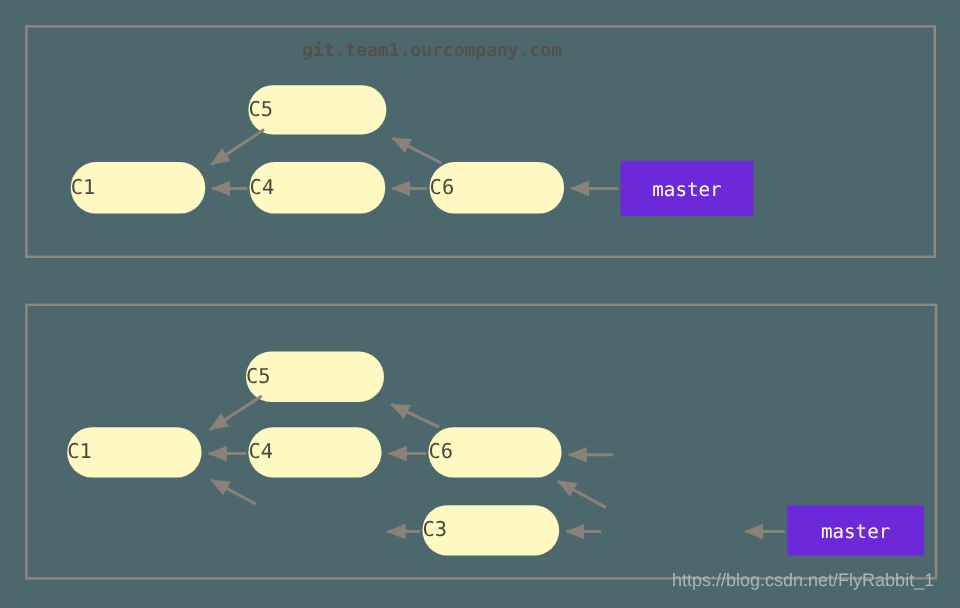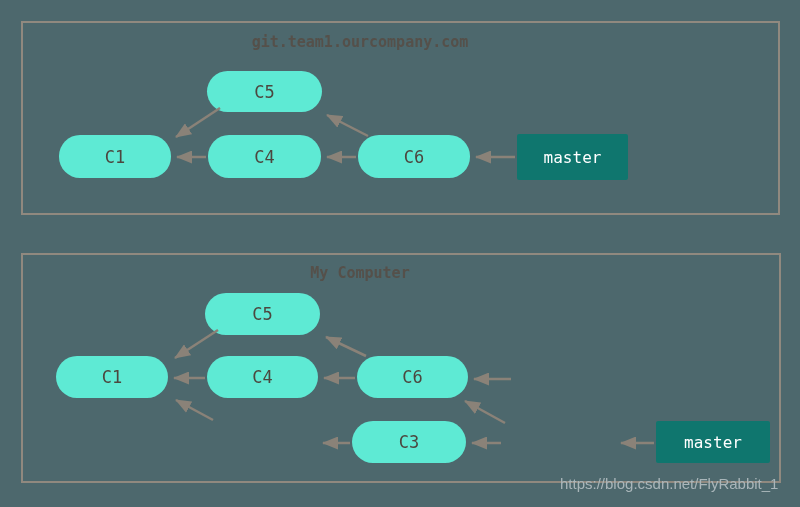--- a/index.html
+++ b/index.html
@@ -31,32 +31,31 @@
     font-family: "DejaVu Sans Mono", monospace;
     font-weight: bold;
     font-size: 15px;
     color: #55504a;
     white-space: nowrap;
   }
   .title-server { top: 33px; }
   .title-local  { top: 264px; }
   .node {
     position: absolute;
-    background: #5eead4;
+    background: #fef9c3;
     border-radius: 21px;
     color: #4c473f;
     font-size: 17px;
     display: flex;
     align-items: center;
-    justify-content: center;
     box-sizing: border-box;
   }
   .branch {
     position: absolute;
-    background: #0f766e;
+    background: #6d28d9;
     border-radius: 2px;
     color: #ffffff;
     font-size: 16px;
     display: flex;
     align-items: center;
     justify-content: center;
     box-sizing: border-box;
   }
   
   .srv-c5 { left: 207px; top: 71px;  width: 115px; height: 41px; }
@@ -110,21 +109,20 @@
     <span>C4</span>
   </div>
   <div class="node srv-c6">
     <span>C6</span>
   </div>
   <div class="branch srv-master">
     <span>master</span>
   </div>
 
   <section class="panel panel-local"></section>
-  <div class="panel-title title-local">My Computer</div>
 
   <div class="node loc-c5">
     <span>C5</span>
   </div>
   <div class="node loc-c1">
     <span>C1</span>
   </div>
   <div class="node loc-c4">
     <span>C4</span>
   </div>

